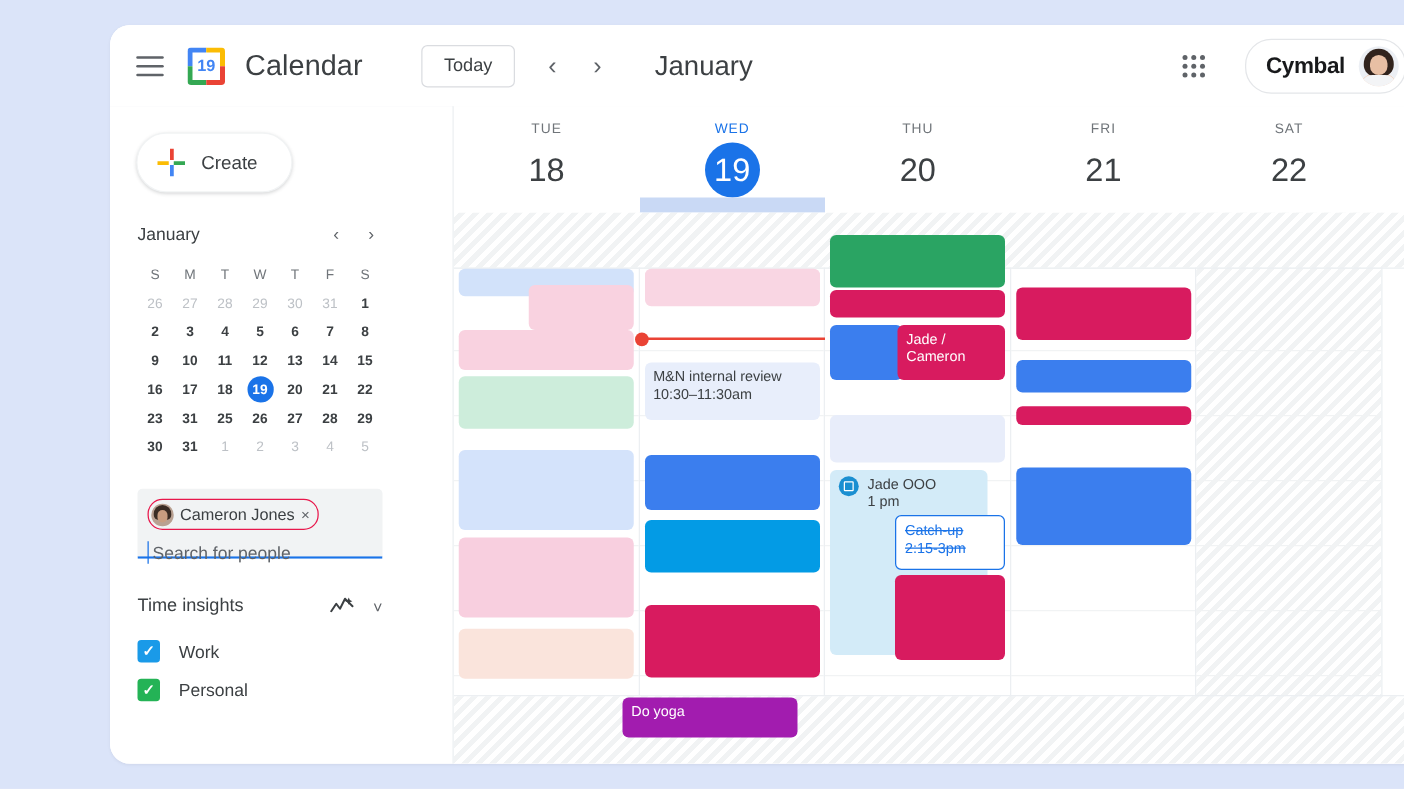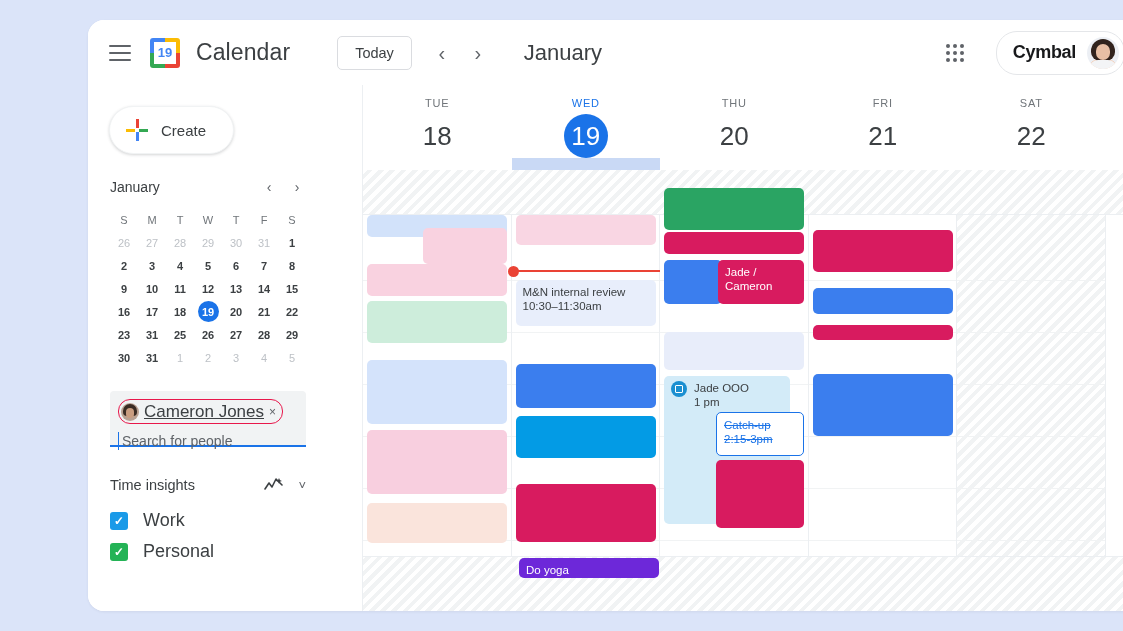--- a/index.html
+++ b/index.html
@@ -239,21 +239,21 @@
     background: #b9a192; position:relative; overflow:hidden; flex:none;
   }
   #person-chip .pavatar .ph {
     position:absolute; left:2px; top:1px; width:14px; height:12px;
     border-radius: 7px 7px 4px 4px; background:#3a2c24;
   }
   #person-chip .pavatar .pf {
     position:absolute; left:5px; top:5px; width:8px; height:10px;
     border-radius: 4px; background:#c99d80;
   }
-  #person-name { font-size: 17px; color: #3c4043; margin: 0 5px 0 5px; text-decoration: underline; }
+  #person-name { font-size: 13px; color: #3c4043; margin: 0 5px 0 5px; }
   #chip-close { font-size: 12px; color: #5f6368; cursor: pointer; line-height: 1; }
   #people-search {
     display: block;
     margin-top: 7px;
     border: none; outline: none; background: transparent;
     font-size: 14px; color: #3c4043;
     font-family: inherit;
     width: 100%;
     border-left: 1.5px solid #1a73e8;
     padding-left: 3px;
@@ -278,21 +278,21 @@
     margin: 0 0 0 22px;
     width: 196px; height: 31px;
     cursor: pointer;
   }
   .cbox {
     width: 18px; height: 18px; border-radius: 3px;
     display: flex; align-items: center; justify-content: center;
     color: #fff; font-size: 12px; font-weight: bold;
     flex: none;
   }
-  .cal-check-row .clabel { margin-left: 15px; font-size: 18px; color: #3c4043; }
+  .cal-check-row .clabel { margin-left: 15px; font-size: 14px; color: #3c4043; }
 
   
   #grid-area {
     position: absolute;
     left: 274px; top: 65px;
     width: 786px; height: 526px;
     background: #fff;
     overflow: hidden;
     border-left: 1px solid #eceff2;
   }
@@ -657,21 +657,21 @@
         <div class="ev" style="left: 152.5px; top: 246px; width: 140px; height: 42px; background: rgb(3, 155, 229);"></div>
         <div class="ev" style="left: 152.5px; top: 314px; width: 140px; height: 58px; background: rgb(216, 27, 95);"></div>
         <div class="ev" style="left: 301px; top: 18px; width: 140px; height: 42px; background: rgb(42, 164, 99);"></div>
         <div class="ev" style="left: 301px; top: 62px; width: 140px; height: 22px; background: rgb(216, 27, 95);"></div>
         <div class="ev" style="left: 301px; top: 90px; width: 58px; height: 44px; background: rgb(59, 126, 238);"></div>
         <div class="ev" style="left: 301px; top: 162px; width: 140px; height: 38px; background: rgb(232, 237, 250);"></div>
         <div class="ev" style="left: 449.5px; top: 60px; width: 140px; height: 42px; background: rgb(216, 27, 95);"></div>
         <div class="ev" style="left: 449.5px; top: 118px; width: 140px; height: 26px; background: rgb(59, 126, 238);"></div>
         <div class="ev" style="left: 449.5px; top: 155px; width: 140px; height: 15px; background: rgb(216, 27, 95);"></div>
         <div class="ev" style="left: 449.5px; top: 204px; width: 140px; height: 62px; background: rgb(59, 126, 238);"></div>
-        <div class="ev labeled" style="left: 152.5px; top: 110px; width: 140px; height: 46px; background: rgb(232, 238, 251); color: rgb(60, 64, 67);">
+        <div class="ev labeled" style="left: 152.5px; top: 120px; width: 140px; height: 46px; background: rgb(232, 238, 251); color: rgb(60, 64, 67);">
           <div style="display: flex; align-items: flex-start;">
             <span>
               <span class="etitle">M&amp;N internal review</span>
               <span class="etime">10:30–11:30am</span>
             </span>
           </div>
         </div>
         <div class="ev labeled" style="left: 355px; top: 90px; width: 86px; height: 44px; background: rgb(216, 27, 95); color: rgb(255, 255, 255);">
           <div style="display: flex; align-items: flex-end;">
             <span>
@@ -692,21 +692,21 @@
         </div>
         <div class="ev labeled" style="left: 353px; top: 242px; width: 88px; height: 44px; background: rgb(255, 255, 255); color: rgb(26, 115, 232); border: 1.5px solid rgb(26, 115, 232);">
           <div style="display: flex; align-items: flex-start;">
             <span>
               <span class="etitle strike">Catch-up</span>
               <span class="etime strike">2:15-3pm</span>
             </span>
           </div>
         </div>
         <div class="ev labeled" style="left: 353px; top: 290px; width: 88px; height: 68px; background: rgb(216, 27, 95); color: rgb(255, 255, 255);"></div>
-        <div class="ev labeled" style="left: 156px; top: 388px; width: 140px; height: 20px; background: #6d28d9; color: rgb(255, 255, 255);">
+        <div class="ev labeled" style="left: 135px; top: 388px; width: 140px; height: 32px; background: #a21caf; color: rgb(255, 255, 255);">
           <div style="display: flex; align-items: flex-start;">
             <span>
               <span class="etitle">Do yoga</span>
             </span>
           </div>
         </div>
         <div id="now-line" style="left: 148.5px; top: 100px; width: 148.5px; background: rgb(234, 67, 53);"></div>
         <div id="now-dot" style="left: 144.5px; top: 96px; background: rgb(234, 67, 53);"></div>
       </div>
   </div>

